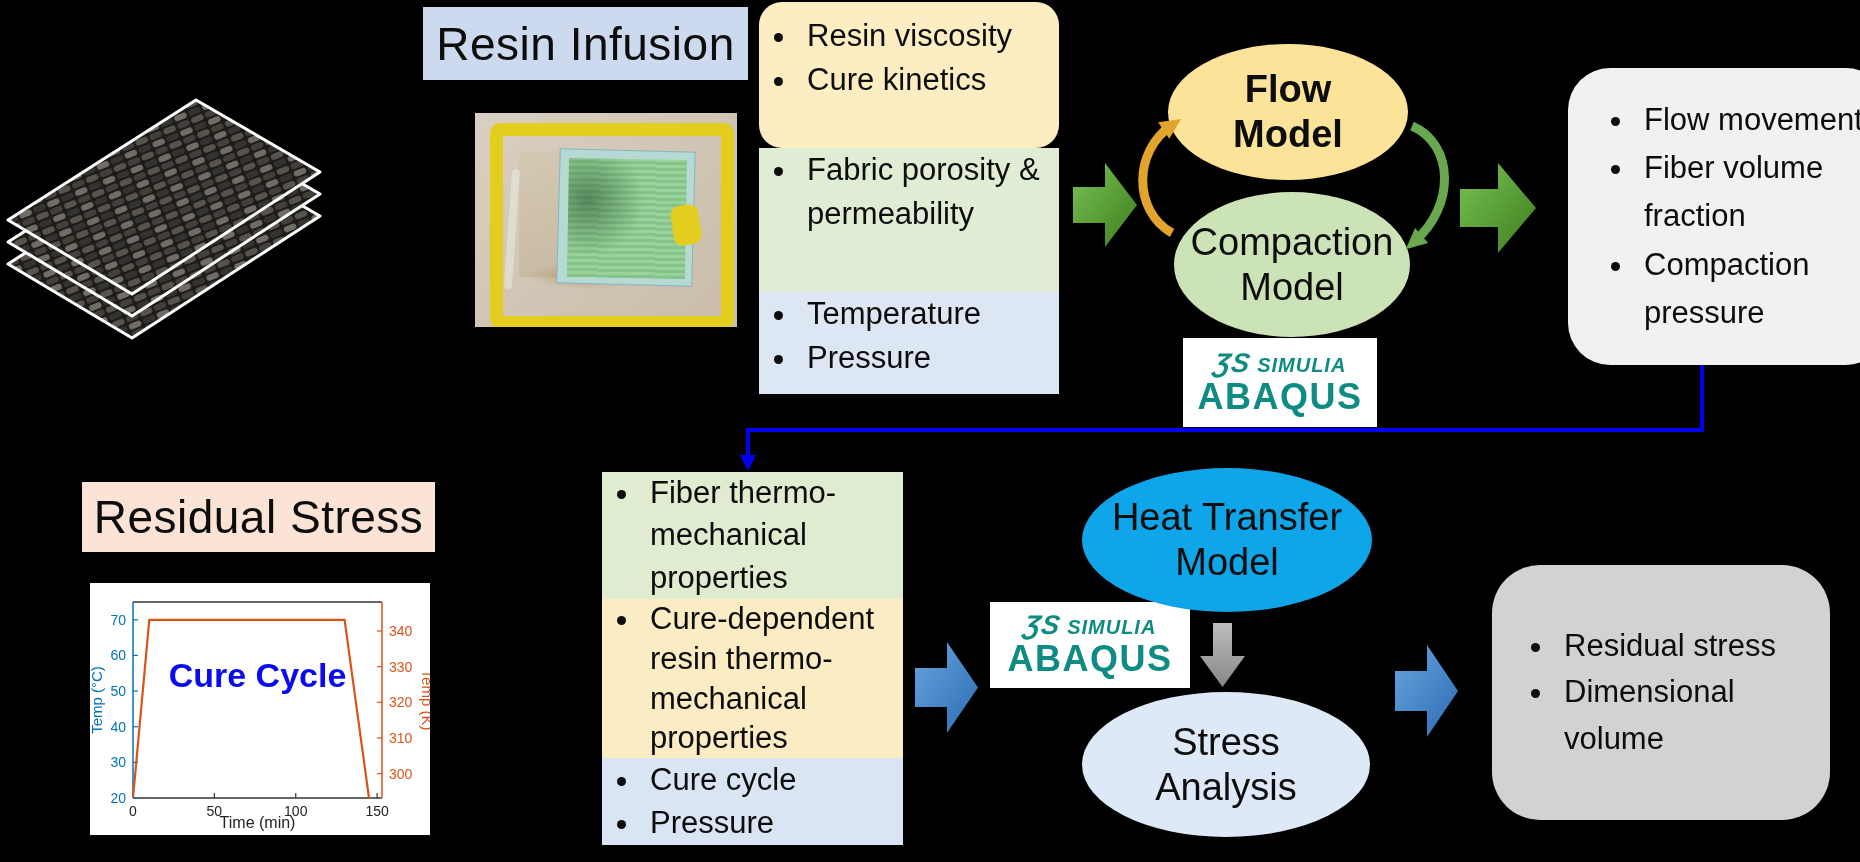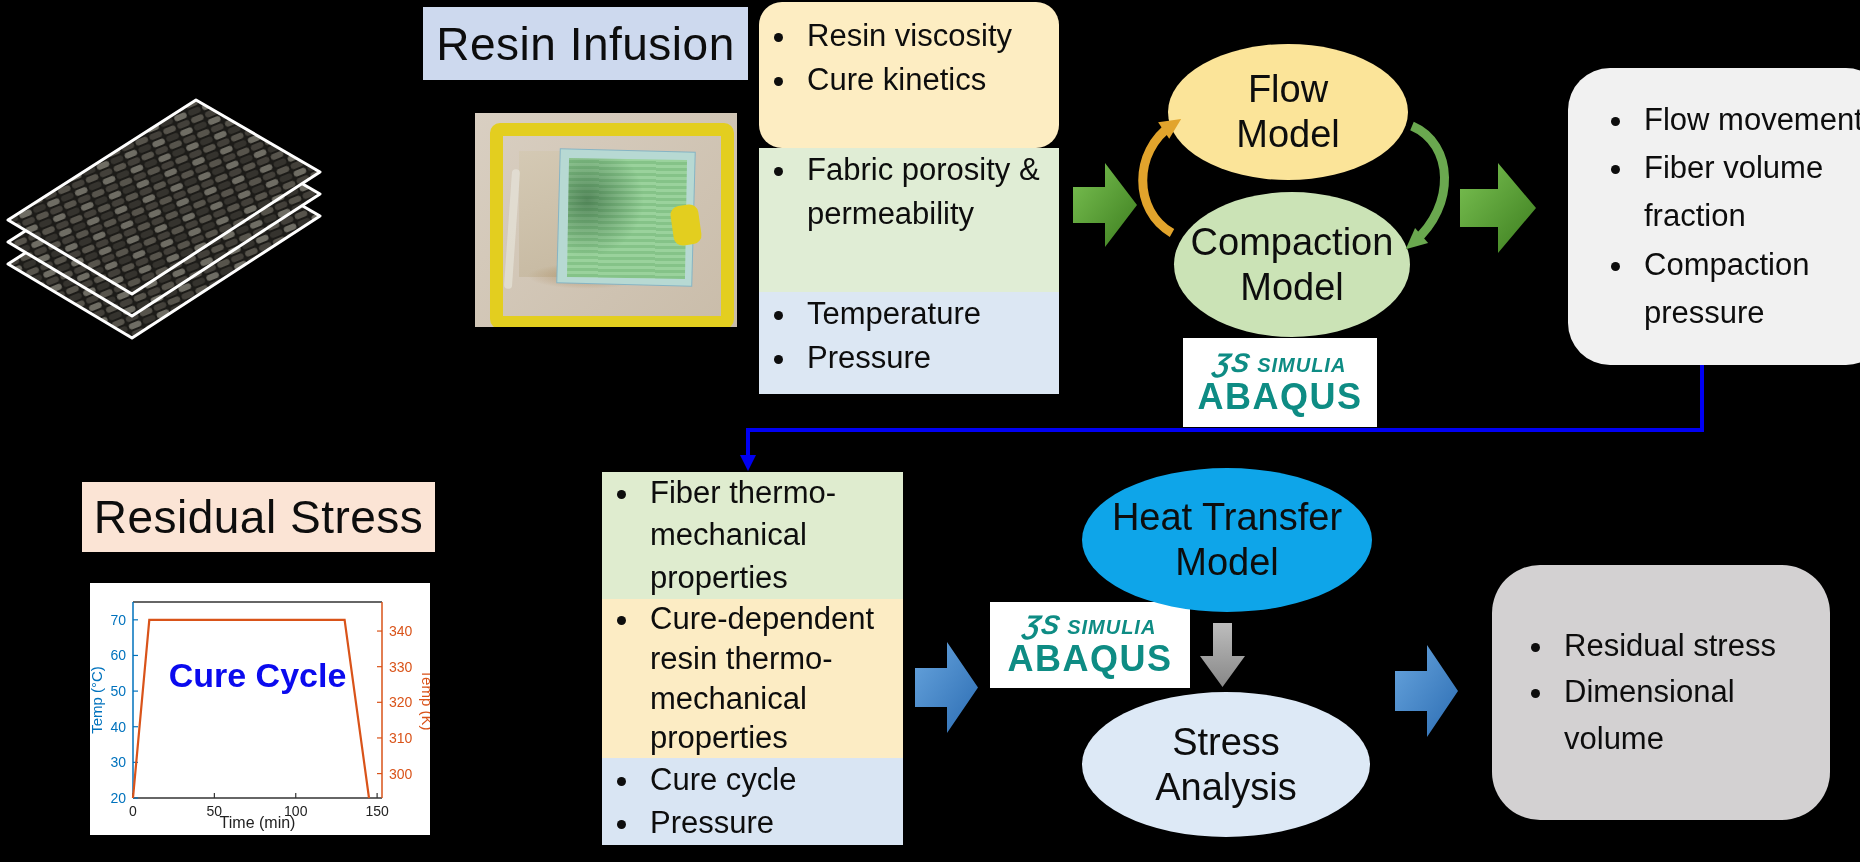--- a/index.html
+++ b/index.html
@@ -44,21 +44,21 @@
   .s2b{height:97px;background:#d9e5f3;}
   ul.blist{list-style:disc;margin:0;padding-left:40px;font-size:31px;color:#0d0d0d;}
   ul.blist li{padding-left:8px;line-height:1.42;}
   .s2g ul.blist li{line-height:1.37;}
   .s2y ul.blist li{line-height:1.28;}
   .s2b ul.blist li{line-height:1.4;}
 
   
   .ellipse{position:absolute;border-radius:50%;display:flex;align-items:center;justify-content:center;text-align:center;}
   .etext{font-size:38px;line-height:1.18;color:#0d0d0d;}
-  .el-flow{left:1168px;top:44px;width:240px;height:136px;background:#fbe499;}
+  .el-flow{left:1168px;top:44px;width:240px;height:136px;background:#fbe499;font-weight:bold;}
   .el-flow .etext{width:150px;}
   .el-comp{left:1174px;top:192px;width:236px;height:145px;background:#cbe3b6;}
   .el-comp .etext{width:230px;}
   .el-heat{left:1082px;top:468px;width:290px;height:144px;background:#0ea5e9;}
   .el-heat .etext{width:260px;}
   .el-stress{left:1082px;top:692px;width:288px;height:145px;background:#dde9f6;}
   .el-stress .etext{width:190px;}
 
   
   .abaqus{position:absolute;background:#fff;display:flex;flex-direction:column;align-items:center;justify-content:center;color:#0e8c84;}

